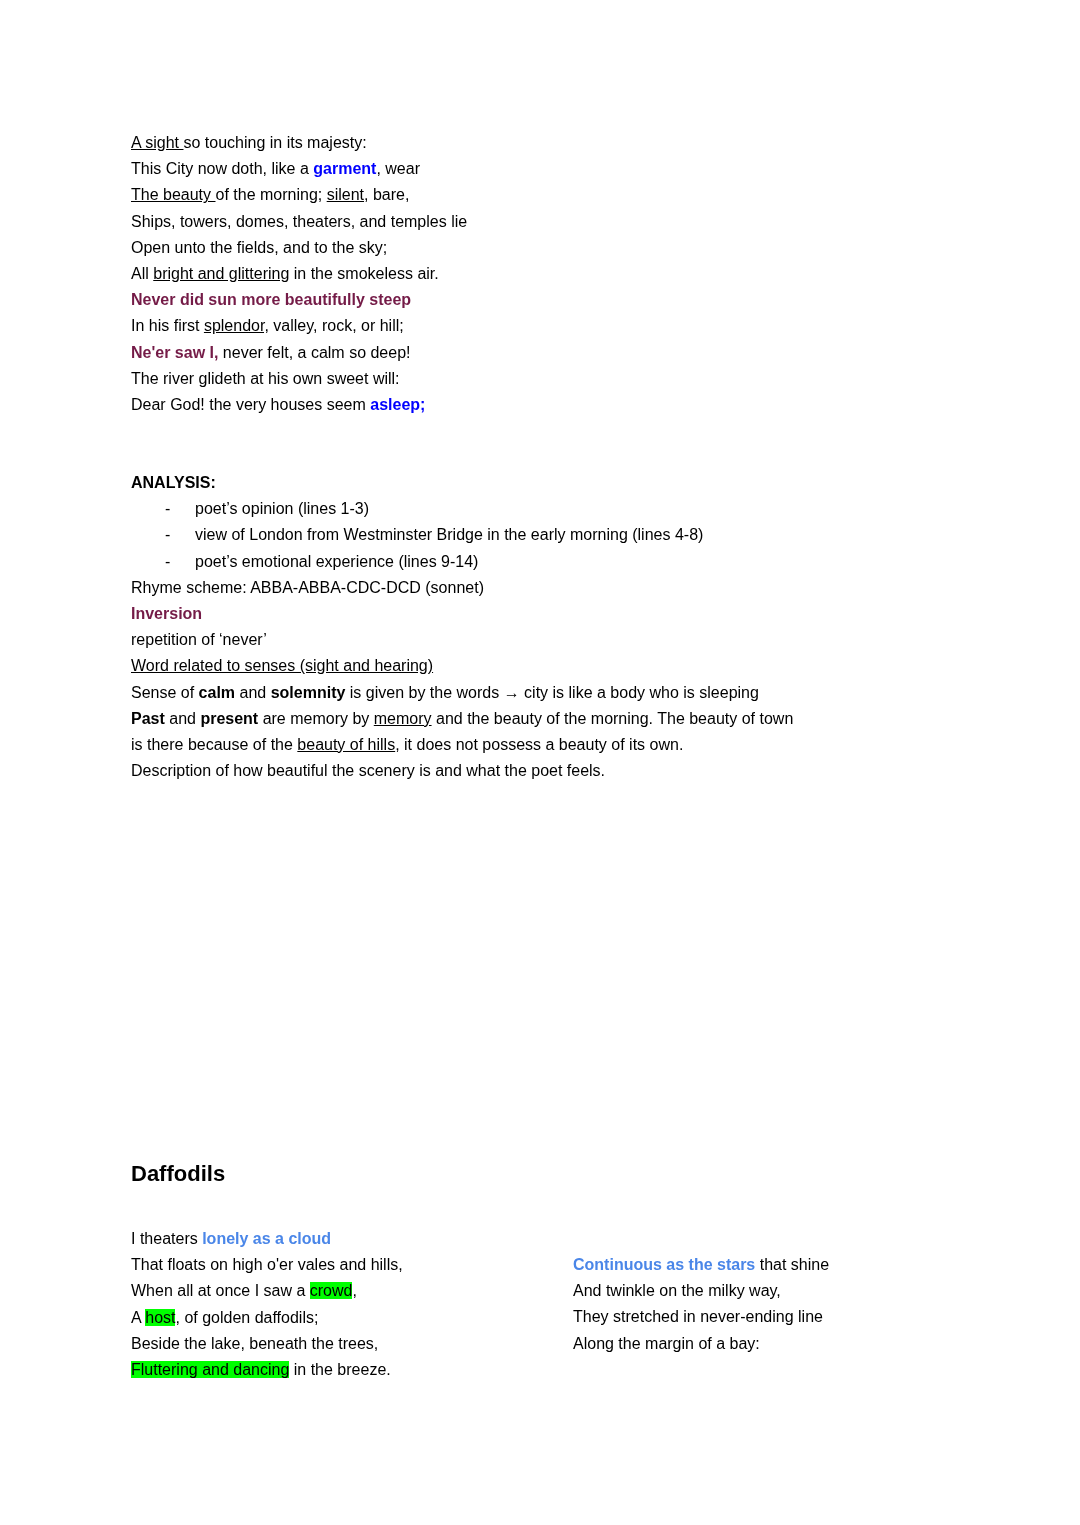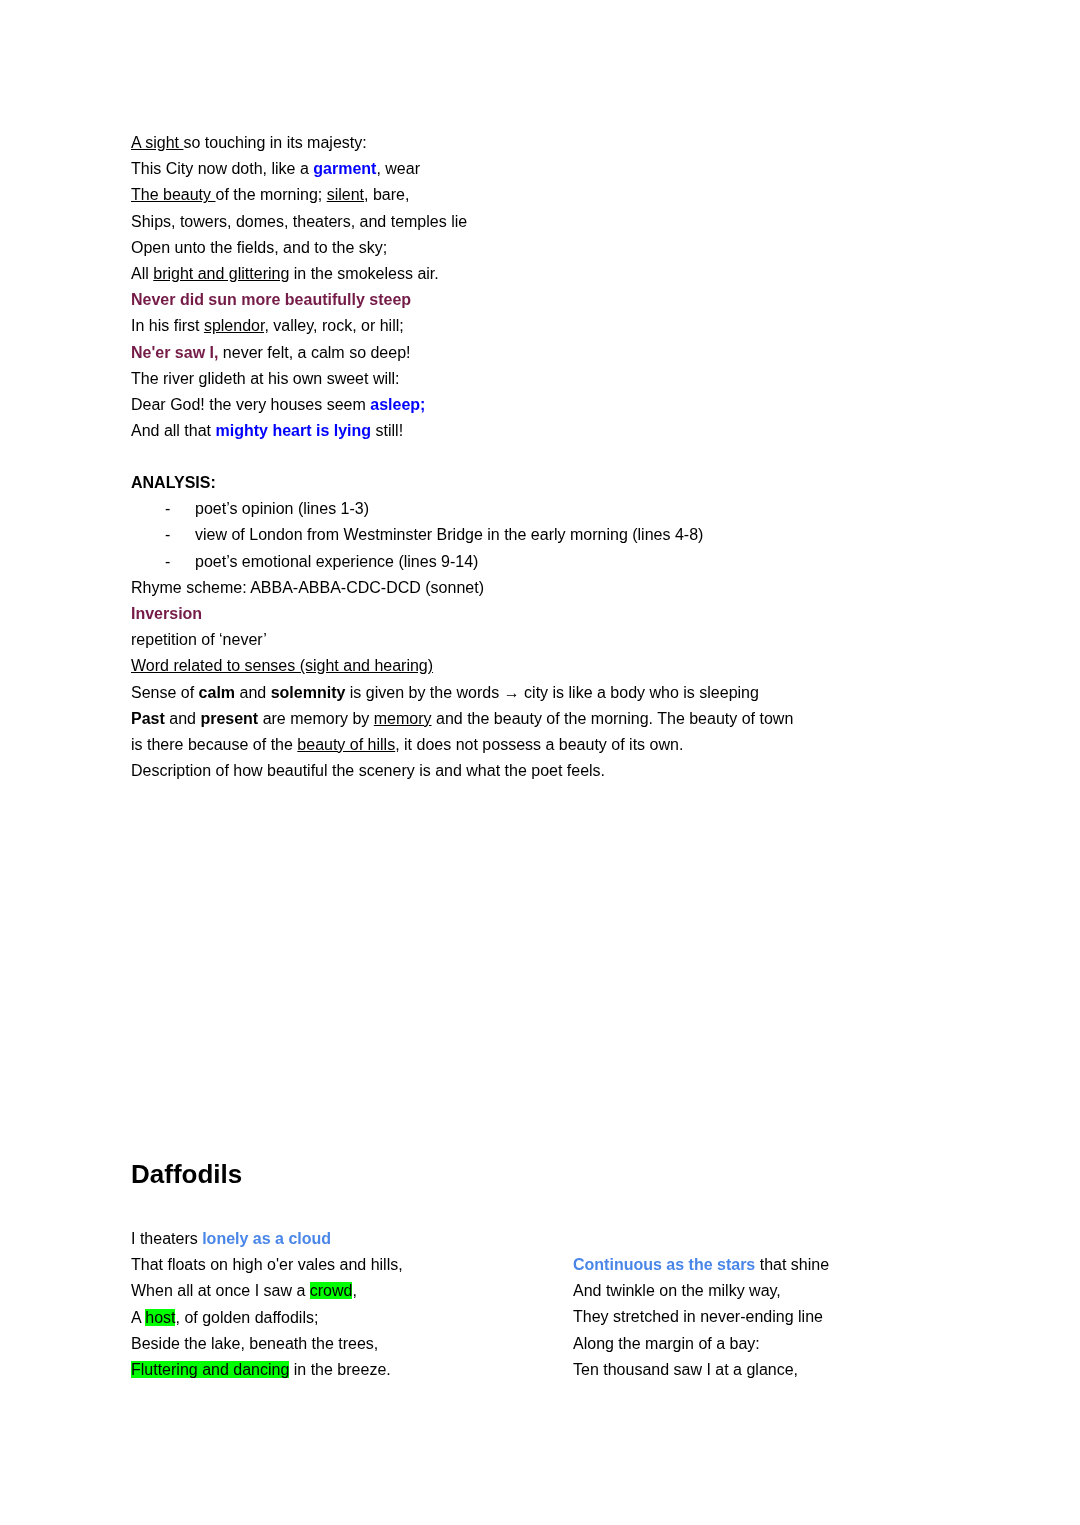--- a/index.html
+++ b/index.html
@@ -28,21 +28,21 @@
   .u    { text-decoration:underline; }
   .blue { color:var(--blue,#0000ff); }
   .corn { color:var(--cornflower,#4a86e8); }
   .mag  { color:var(--dark-magenta,#741b47); }
   .hl   { background-color:var(--highlight-green,#00ff00); }
   .sonnet   { left:131px; top:130px; }
   .analysis { left:131px; top:470px; }
   .heading  {
     position:absolute;
     left:131px; top:1159px;
-    font-size:26px;
+    font-size:22px;
     font-weight:700;
     line-height:30px;
   }
   .stanza1 { left:131px; top:1226px; }
   .stanza2 { left:573px; top:1252px; }
 </style>
 </head>
 <body>
 
 <div class="page">
@@ -51,21 +51,20 @@
       <div class="line"><span>This City now doth, like a </span><span class="b blue">garment</span><span>, wear</span></div>
       <div class="line"><span class="u">The beauty </span><span>of the morning; </span><span class="u">silent</span><span>, bare,</span></div>
       <div class="line"><span>Ships, towers, domes, theaters, and temples lie</span></div>
       <div class="line"><span>Open unto the fields, and to the sky;</span></div>
       <div class="line"><span>All </span><span class="u">bright and glittering</span><span> in the smokeless air.</span></div>
       <div class="line"><span class="b mag">Never did sun more beautifully steep</span></div>
       <div class="line"><span>In his first </span><span class="u">splendor,</span><span> valley, rock, or hill;</span></div>
       <div class="line"><span class="b mag">Ne'er saw I,</span><span> never felt, a calm so deep!</span></div>
       <div class="line"><span>The river glideth at his own sweet will:</span></div>
       <div class="line"><span>Dear God! the very houses seem </span><span class="b blue">asleep;</span></div>
-      <div class="line"><span>And all that </span><span class="b blue">mighty heart is lying</span><span> still!</span></div>
     </section>
 
   <section class="block analysis">
       <div class="line"><span class="b">ANALYSIS:</span></div>
       <div class="line bullet"><span class="dash">-</span><span>poet’s opinion (lines 1-3)</span></div>
       <div class="line bullet"><span class="dash">-</span><span>view of London from Westminster Bridge in the early morning (lines 4-8)</span></div>
       <div class="line bullet"><span class="dash">-</span><span>poet’s emotional experience (lines 9-14)</span></div>
       <div class="line"><span>Rhyme scheme: ABBA-ABBA-CDC-DCD (sonnet)</span></div>
       <div class="line"><span class="b mag">Inversion</span></div>
       <div class="line"><span>repetition of ‘never’</span></div>
@@ -85,15 +84,14 @@
       <div class="line"><span>A </span><span class="hl">host</span><span>, of golden daffodils;</span></div>
       <div class="line"><span>Beside the lake, beneath the trees,</span></div>
       <div class="line"><span class="hl">Fluttering and dancing</span><span> in the breeze.</span></div>
     </section>
 
   <section class="block stanza2">
       <div class="line"><span class="b corn">Continuous as the stars</span><span> that shine</span></div>
       <div class="line"><span>And twinkle on the milky way,</span></div>
       <div class="line"><span>They stretched in never-ending line</span></div>
       <div class="line"><span>Along the margin of a bay:</span></div>
-      <div class="line"><span>Ten thousand saw I at a glance,</span></div>
     </section>
 </div>
 
 </body></html>

